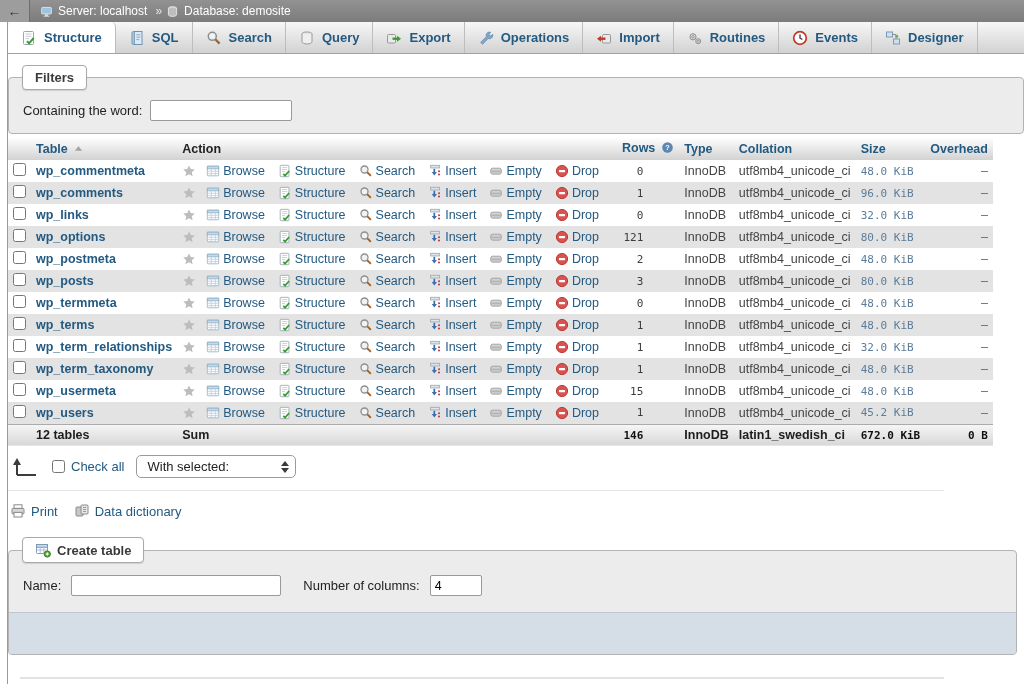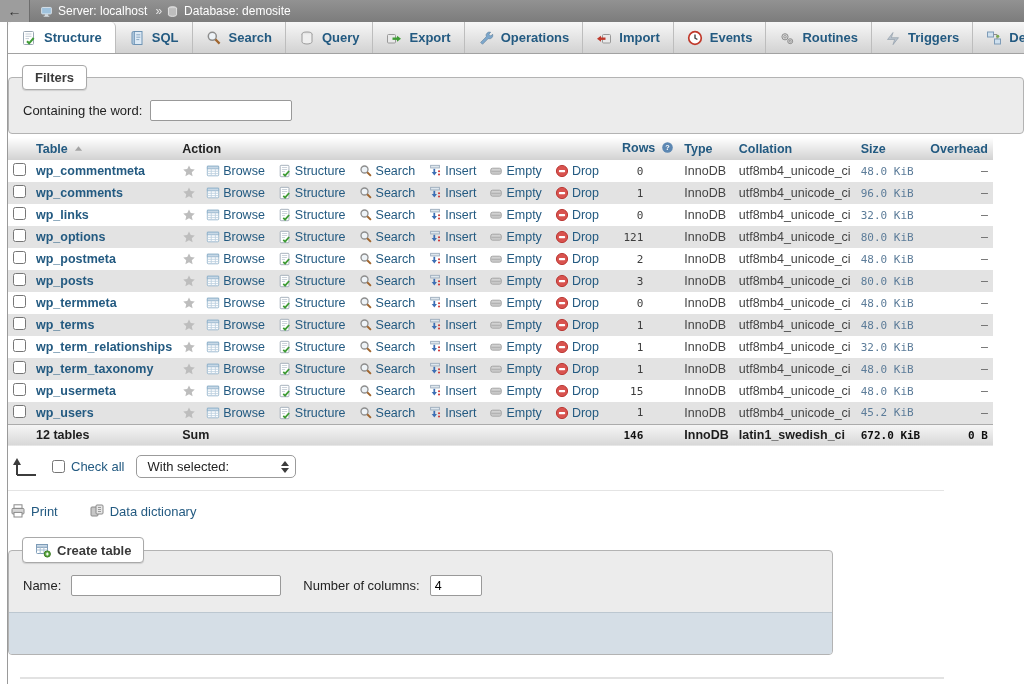--- a/index.html
+++ b/index.html
@@ -70,28 +70,28 @@
     border:1px solid #9b9b9b; border-radius:5px; background:#fff; padding:3px 6px 3px 10px;
     color:#222; cursor:pointer; }
   .stepper { display:flex; flex-direction:column; gap:2px; }
   .stepper i { width:0; height:0; border-left:4px solid transparent; border-right:4px solid transparent; }
   .stepper i.up { border-bottom:5px solid #3c3c3c; }
   .stepper i.down { border-top:5px solid #3c3c3c; }
 
   .thin-sep { border-top:1px solid #e4e4e4; margin:12px 0 0 0; width:936px; }
 
   
-  .print-row { display:flex; align-items:center; gap:31px; margin:12px 0 0 2px; }
+  .print-row { display:flex; align-items:center; gap:16px; margin:12px 0 0 2px; }
   .print-row .pl { display:inline-flex; align-items:center; gap:5px; color:#235a81; cursor:pointer; }
   .print-row svg { width:16px; height:16px; }
 
   
   .create-wrap { margin-top:18px; }
   .create-fieldset { background:#ececec; border:1px solid #b3b3b3; border-radius:4px;
-    margin-top:-13px; width:825px; position:relative; z-index:1; overflow:hidden; }
+    margin-top:-13px; width:1009px; position:relative; z-index:1; overflow:hidden; }
   .create-body { padding:24px 14px 16px 14px; display:flex; align-items:center; gap:10px; color:#222; }
   .name-input { width:210px; }
   .cols-label { margin-left:12px; }
   .cols-input { width:52px; }
   .tbl-footer { background:#d5dee6; border-top:1px solid #bcc7d0; height:42px; }
 
   .bottom-rule { border-top:2px solid #e2e2e2; margin:22px 12px 0 12px; width:924px; }
 </style>
 </head>
 <body>
@@ -181,44 +181,36 @@
             <rect x="6.5" y="4.5" width="8" height="8.5" rx="1" fill="#e9e9e9" stroke="#999"></rect>
             <path d="M4.5 8.7h5" stroke="#c0392b" stroke-width="2.4" fill="none"></path>
             <path d="M5 5.7l-4 3 4 3z" fill="#c0392b"></path>
           </svg>
         </span>
         <span>Import</span>
       </div>
       <div class="tab">
         <span style="display: inline-flex;">
           <svg viewBox="0 0 16 16">
-            <circle cx="8" cy="8" r="6.3" fill="#fff" stroke="#c0392b" stroke-width="1.7"></circle>
-            <path d="M8 4.5V8l2.4 1.5" stroke="#444" stroke-width="1.4" fill="none"></path>
-          </svg>
-        </span>
-        <span>Events</span>
-      </div>
-      <div class="tab">
-        <span style="display: inline-flex;">
-          <svg viewBox="0 0 16 16">
             <circle cx="6" cy="6.8" r="3.1" fill="#dadada" stroke="#8f8f8f"></circle>
             <circle cx="6" cy="6.8" r="1.2" fill="#fff" stroke="#8f8f8f"></circle>
             <circle cx="11.2" cy="11.2" r="2.5" fill="#dadada" stroke="#8f8f8f"></circle>
             <circle cx="11.2" cy="11.2" r="1" fill="#fff" stroke="#8f8f8f"></circle>
           </svg>
         </span>
         <span>Routines</span>
       </div>
       <div class="tab">
         <span style="display: inline-flex;">
           <svg viewBox="0 0 16 16">
-            <path d="M2.5 9.5l5.5-7-1.6 5.2h7.1l-5.5 7 1.6-5.2z" fill="#b9c2cc" stroke="#8a97a5" stroke-width=".6"></path>
+            <circle cx="8" cy="8" r="6.3" fill="#fff" stroke="#c0392b" stroke-width="1.7"></circle>
+            <path d="M8 4.5V8l2.4 1.5" stroke="#444" stroke-width="1.4" fill="none"></path>
           </svg>
         </span>
-        <span>Triggers</span>
+        <span>Events</span>
       </div>
       <div class="tab">
         <span style="display: inline-flex;">
           <svg viewBox="0 0 16 16">
             <rect x="1.5" y="2" width="6" height="5" fill="#cfe0ee" stroke="#7d9bb7"></rect>
             <rect x="8.5" y="9" width="6" height="5" fill="#cfe0ee" stroke="#7d9bb7"></rect>
             <path d="M7.5 4.5h3.5v4.5" stroke="#8f8f8f" fill="none"></path>
             <circle cx="11.8" cy="6.2" r="1.5" fill="#7aa84f"></circle>
           </svg>
         </span>

